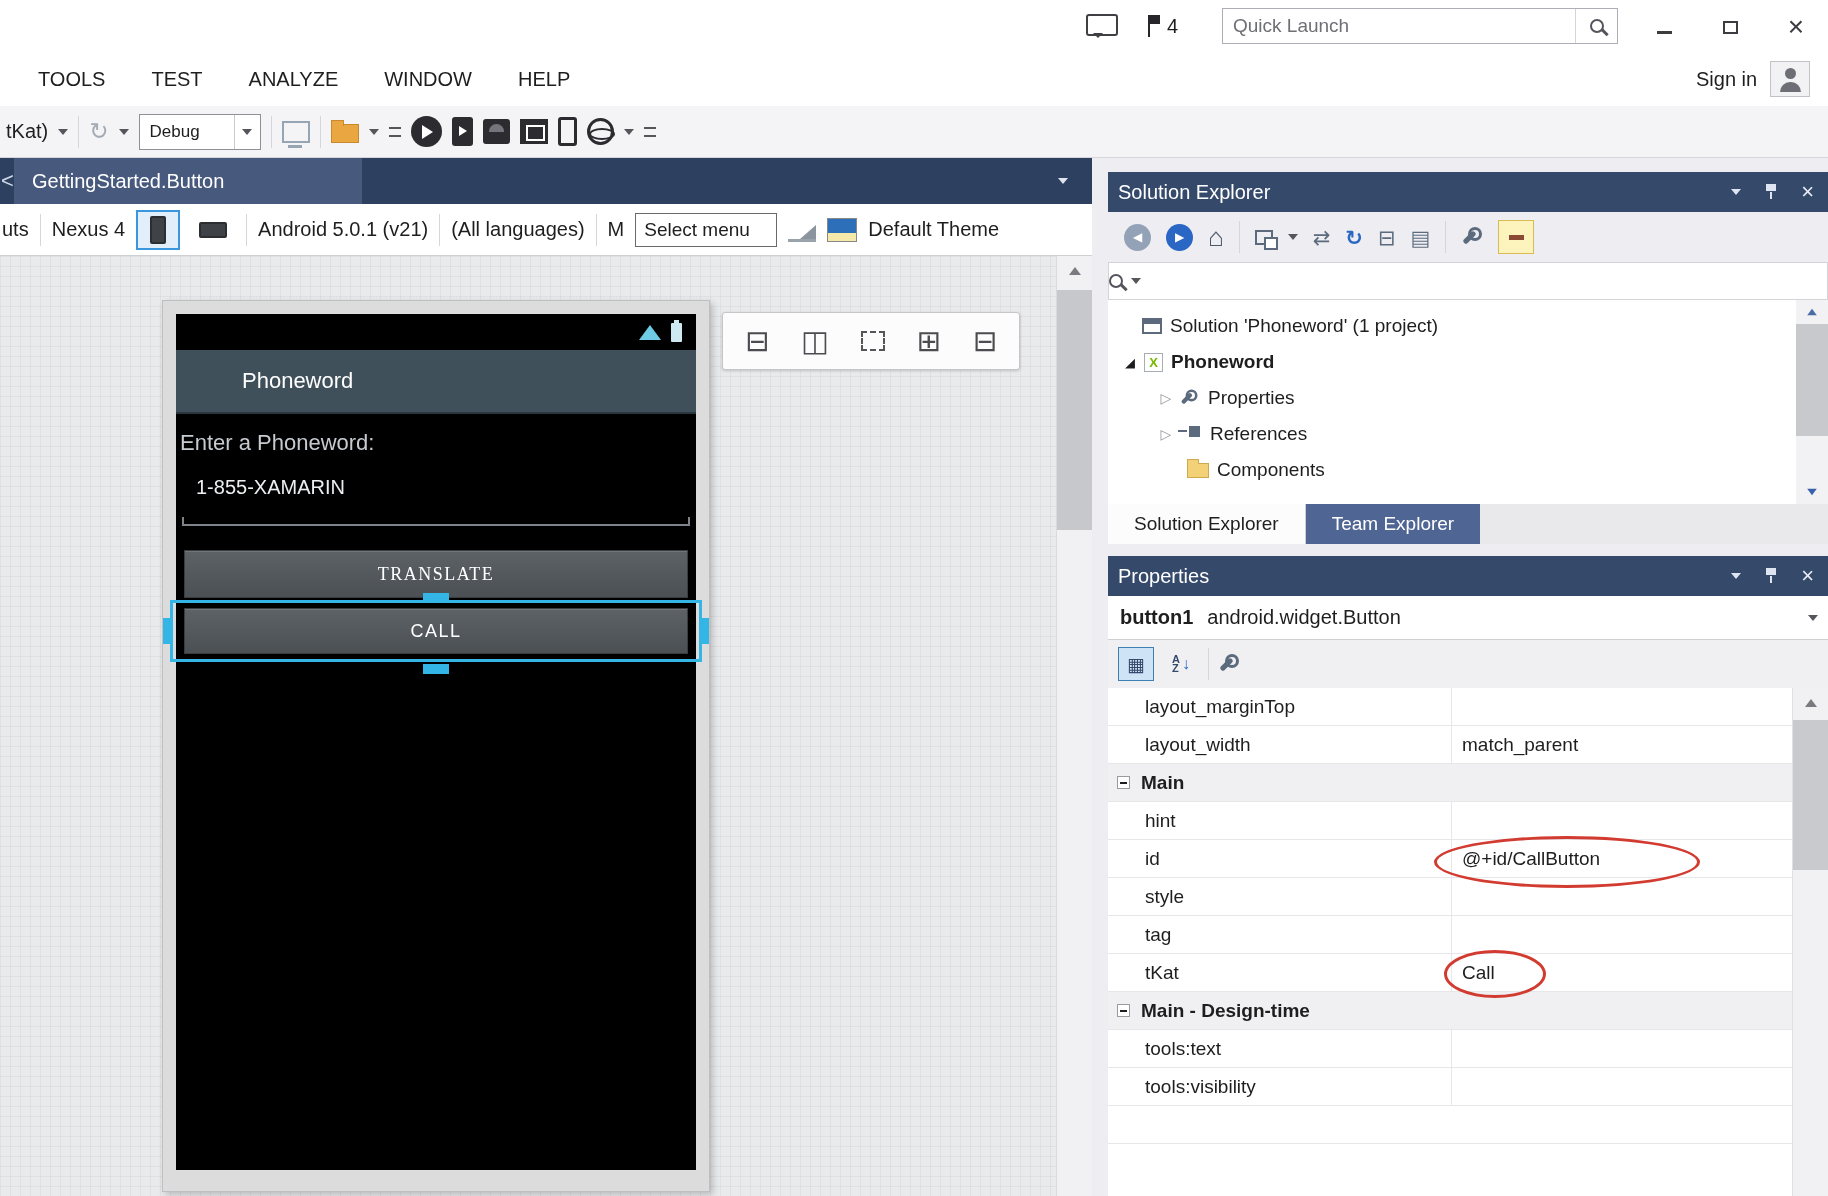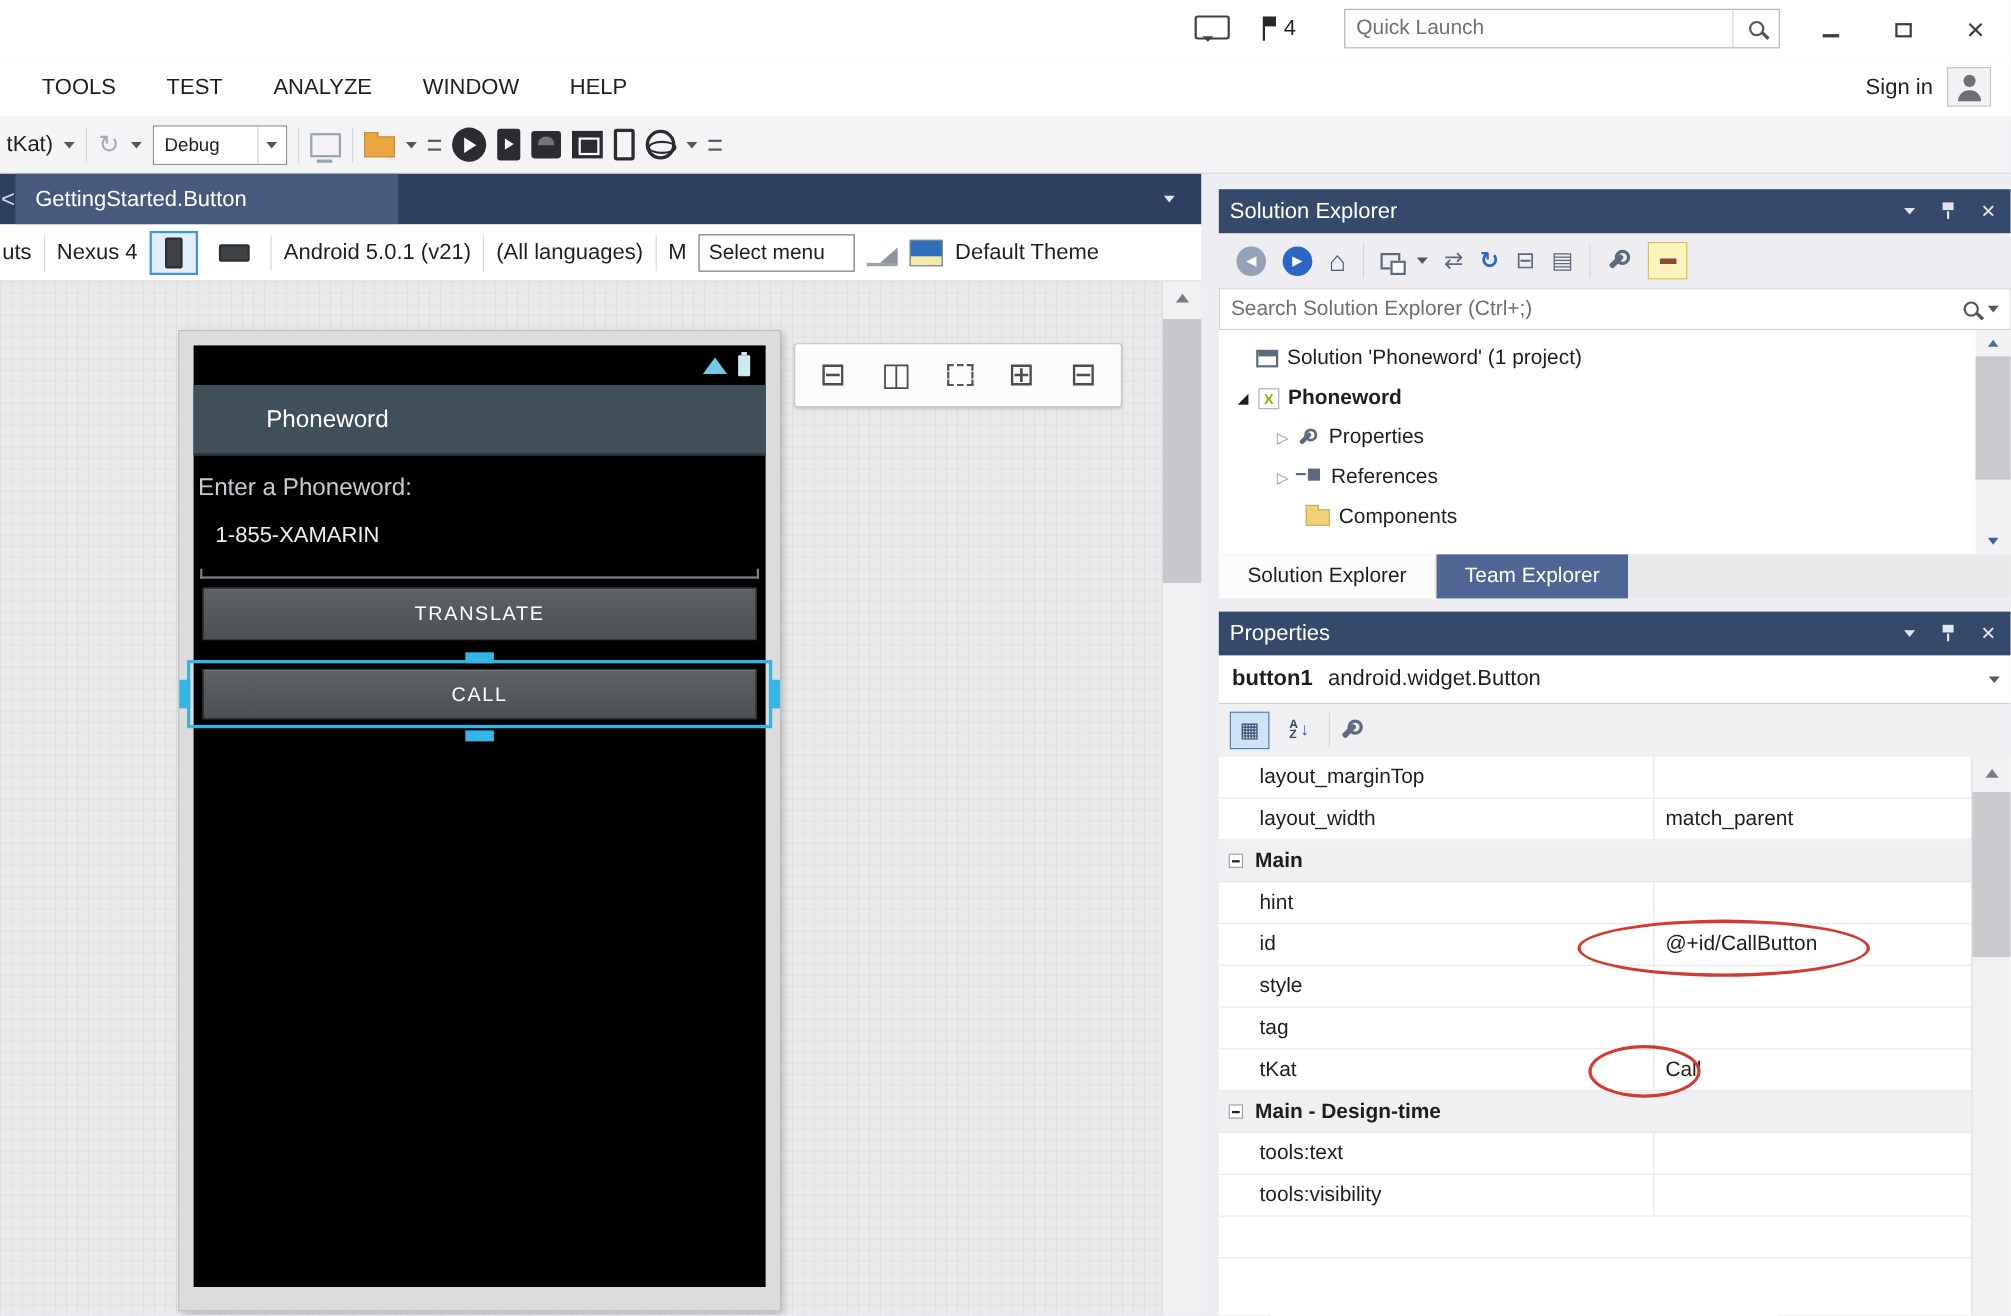--- a/index.html
+++ b/index.html
@@ -119,21 +119,21 @@
   .wifi-ic { width:0; height:0; border-left:11px solid transparent; border-right:11px solid transparent; border-bottom:15px solid #6fcbe4; }
   .batt-ic { position:relative; width:11px; height:19px; background:#cfe9f2; border-radius:1px; }
   .batt-ic::before { content:""; position:absolute; top:-3px; left:3px; width:5px; height:3px; background:#cfe9f2; }
   #actionbar { position:absolute; left:0; top:36px; width:100%; height:64px; background:#40505b; border-bottom:2px solid #2b363e; color:#fff; font-size:22px; display:flex; align-items:center; padding-left:66px; }
   #prompt-label { position:absolute; left:4px; top:116px; color:#c6cbd0; font-size:22px; }
   #phone-input { position:absolute; left:20px; top:162px; color:#eceff1; font-size:20px; }
   #input-underline { position:absolute; left:6px; right:6px; top:210px; height:2px; background:#7d8388; }
   #input-underline::before, #input-underline::after { content:""; position:absolute; top:-7px; width:2px; height:9px; background:#7d8388; }
   #input-underline::before { left:0; } #input-underline::after { right:0; }
   .droid-btn { position:absolute; left:8px; right:8px; height:48px; background:linear-gradient(#5d6266,#4b5054); border:1px solid #393d40; box-shadow:inset 0 1px 0 #70767a; color:#fff; display:flex; align-items:center; justify-content:center; font-size:18px; letter-spacing:1.5px; }
-  #btn-translate { top:220px; }
+  #btn-translate { top:236px;font-family:Liberation Serif, serif; }
   #btn-call { top:294px; height:46px; }
   #call-selection { position:absolute; left:-6px; right:-6px; top:286px; height:62px; border:3px solid #33b5e5; }
   .handle { position:absolute; background:#33b5e5; } 
   .h-horiz { width:26px; height:10px; left:247px; }
   .h-vert { width:10px; height:26px; top:304px; }
 
   
   .panel-title { width:720px; height:40px; background:#35496b; color:#fff; font-size:20px; display:flex; align-items:center; padding-left:10px; }
   .pt-icons { margin-left:auto; display:flex; align-items:center; gap:24px; padding-right:14px; }
   .pt-close { color:#e8ecf4; font-size:22px; line-height:1; }
@@ -189,21 +189,21 @@
   #pr-tools { left:1108px; top:640px; width:720px; height:48px; background:#f0f0f3; display:flex; align-items:center; gap:9px; padding-left:10px; }
   .pt-btn { width:36px; height:34px; display:flex; align-items:center; justify-content:center; }
   .pt-btn.sel { background:#cfe3f7; border:1px solid #3c7fb1; }
   .cat-glyph { font-size:19px; color:#35496b; line-height:1; }
   .az-ic { display:flex; align-items:center; gap:2px; }
   .az-letters { display:flex; flex-direction:column; line-height:9px; font-size:11px; font-weight:bold; color:#35496b; }
   .az-letters::before { content:"A"; } .az-letters::after { content:"Z"; }
   .az-arrow { color:#2a67c5; font-size:16px; font-weight:bold; }
   #pr-grid { left:1108px; top:688px; width:720px; height:508px; background:#fff; }
   .prow { width:684px; height:38px; border-bottom:1px solid #e7e7ea; display:flex; font-size:19px; }
-  .prow .pname { width:396px; padding-left:37px; border-right:1px solid #e7e7ea; display:flex; align-items:center; }
+  .prow .pname { width:344px; padding-left:37px; border-right:1px solid #e7e7ea; display:flex; align-items:center; }
   .prow .pval { flex:1; padding-left:10px; display:flex; align-items:center; }
   .pcat { width:684px; height:38px; border-bottom:1px solid #e7e7ea; background:#f0f0f2; display:flex; align-items:center; font-weight:bold; font-size:19px; }
   .collapse-box { position:relative; width:13px; height:13px; border:1px solid #9a9aa0; background:#fff; margin-left:9px; }
   .collapse-box::after { content:""; position:absolute; left:2px; top:5px; width:7px; height:2px; background:#1e1e1e; }
   .pcat .lbl { margin-left:11px; }
   #grid-scroll { position:absolute; right:0; top:0; width:36px; height:100%; background:#f1f1f3; border-left:1px solid #e0e0e3; }
   #grid-thumb { position:absolute; left:0; top:32px; width:100%; height:150px; background:#c9cacd; }
 
   
   .red-ellipse { border:3px solid #d23b30; border-radius:50%; background:transparent; pointer-events:none; }
@@ -365,21 +365,20 @@
     <span class="tool-glyph blue">↻</span>
     <span class="tool-glyph">⊟</span>
     <span class="tool-glyph">▤</span>
     <span class="vsep"></span>
     <span class="wrench-ic"></span>
     <span id="preview-toggle">
         <span class="dash"></span>
       </span>
   </div>
   <div id="se-search" class="abs">
-    <input type="text" placeholder="Search Solution Explorer (Ctrl+;)" style="">
     <span class="tail">
       <span class="magnifier"></span>
       <span class="caret-down"></span>
     </span>
   </div>
   <div id="se-tree" class="abs">
     <div class="trow t-ind0">
       <span class="ic-solution"></span>
       <span class="lbl">Solution 'Phoneword' (1 project)</span>
     </div>

